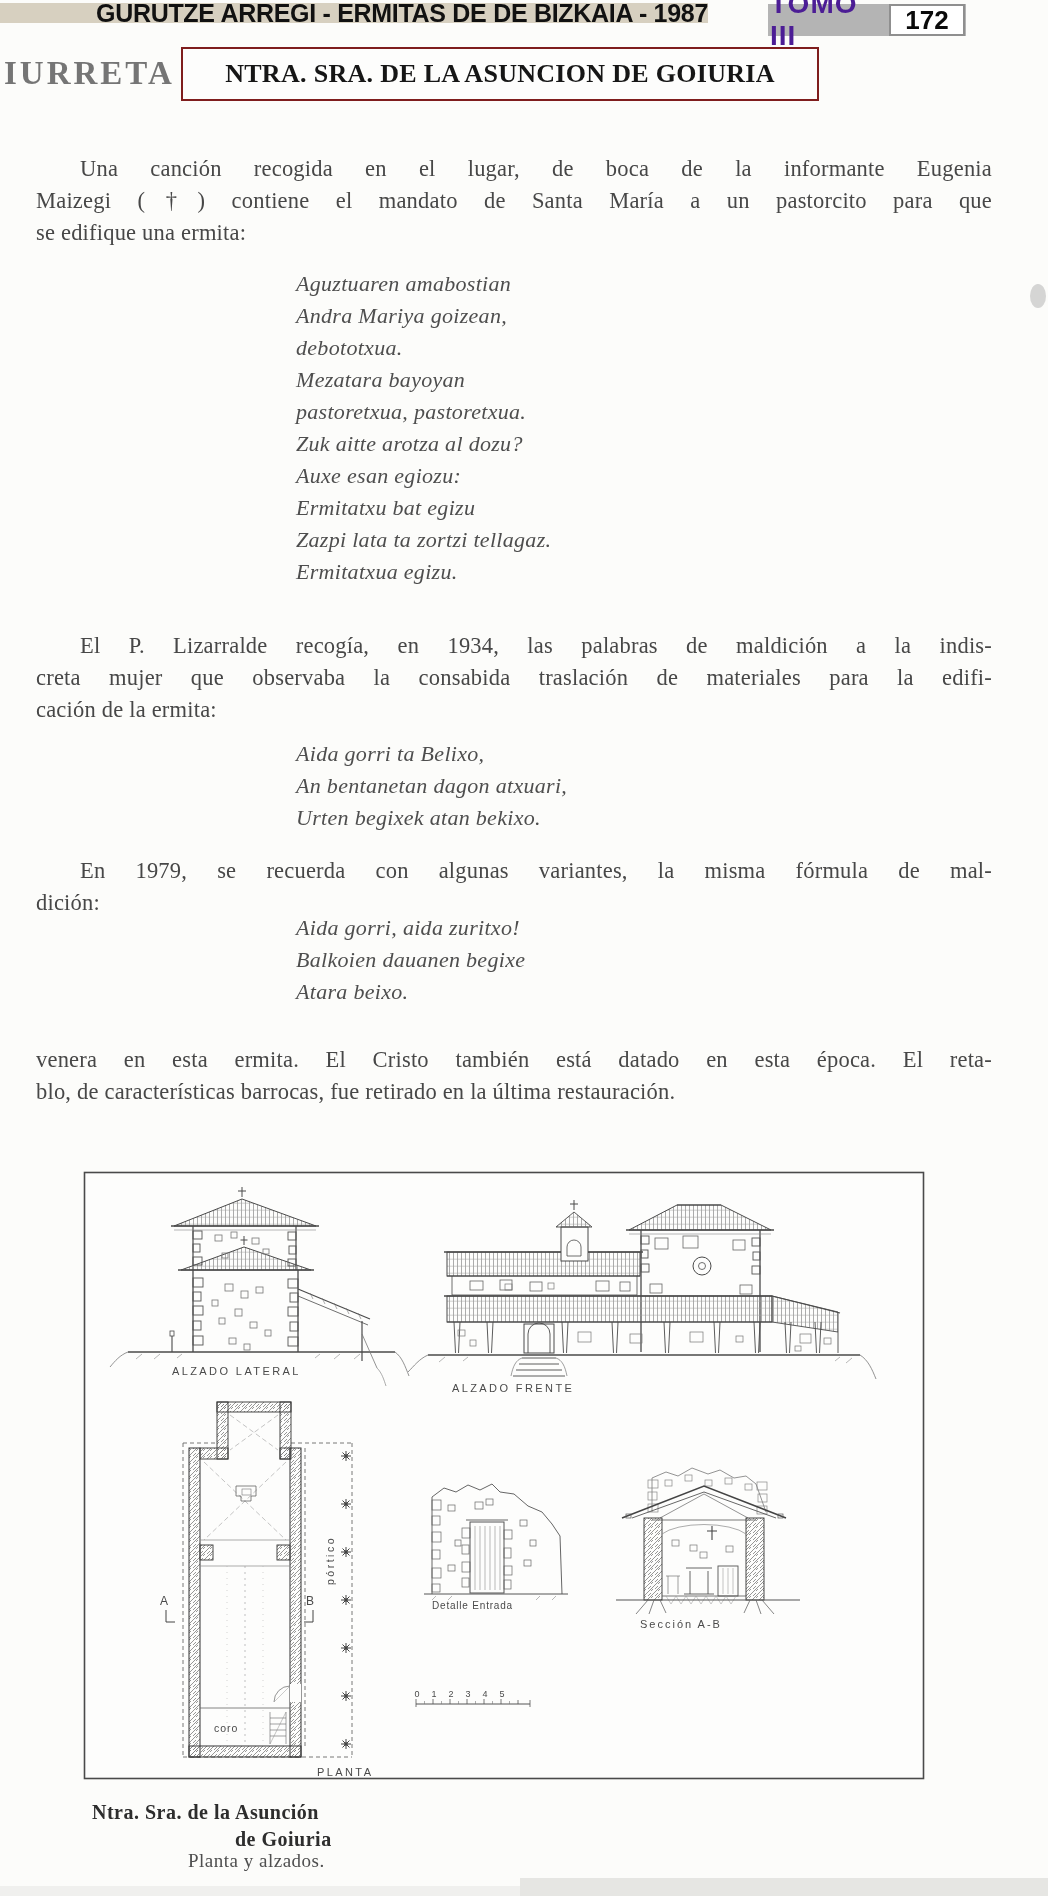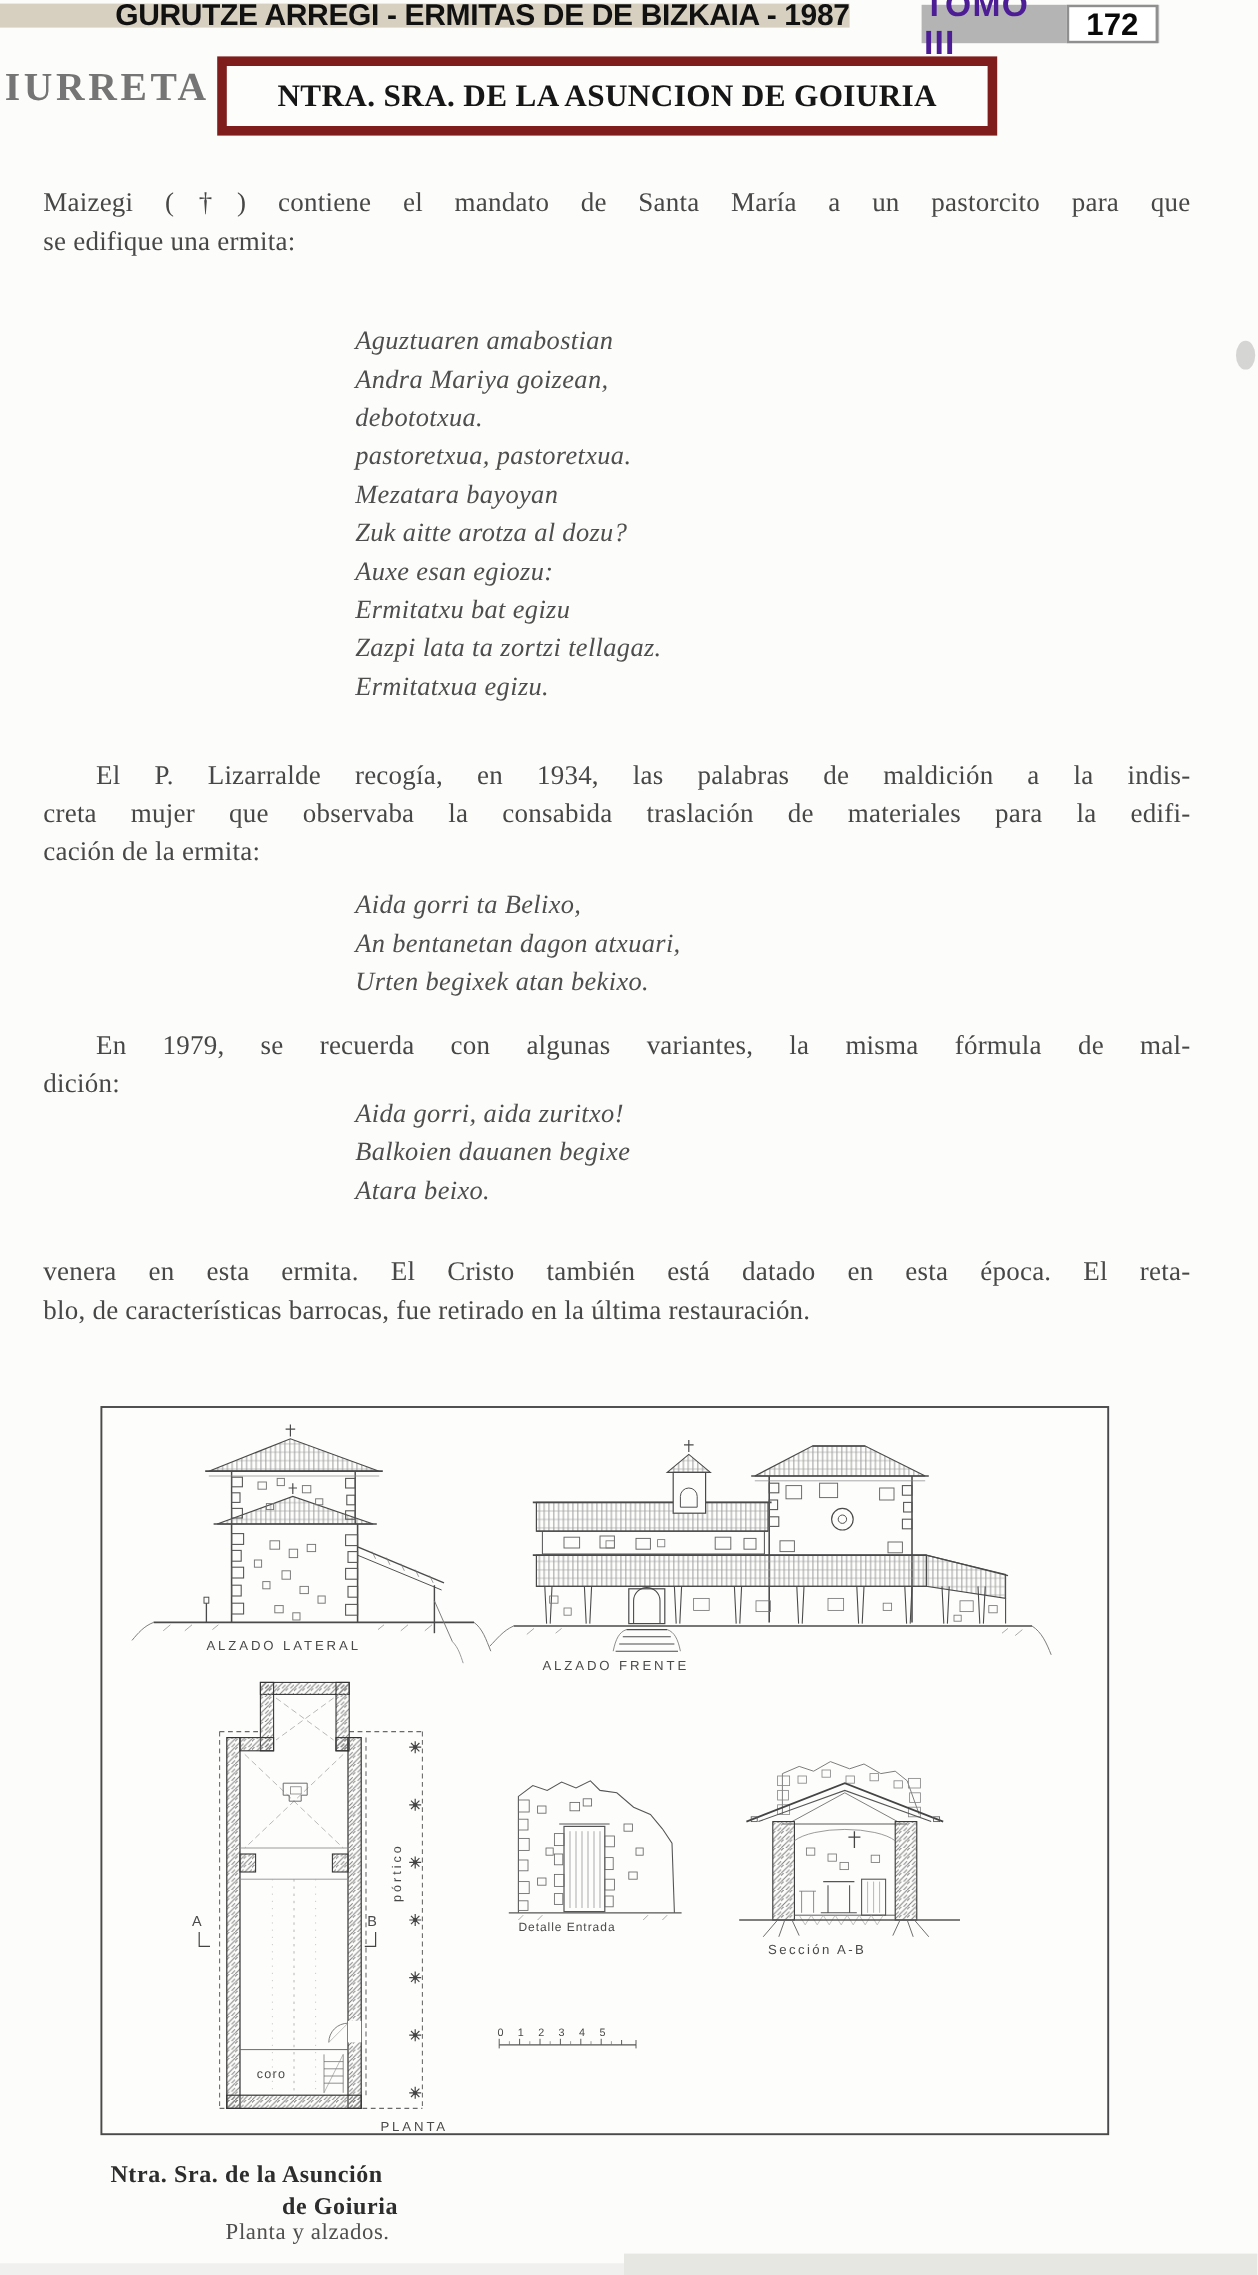--- a/index.html
+++ b/index.html
@@ -36,21 +36,21 @@
     font-family:"Liberation Sans", sans-serif;font-weight:800;
     font-size:26px;color:#0a0a0a;margin-right:1px;margin-left:22px;
   }
   .municipality{
     left:4px;top:55px;width:175px;height:46px;
     font-family:"Liberation Serif", serif;font-size:33px;font-weight:600;
     color:#5e5e5e;letter-spacing:3px;opacity:.85;
   }
   .title-box{
     left:181px;top:47px;width:634px;height:50px;
-    border:8px solid #7f1d1d;background:#fdfdfc;
+    border:2px solid #7f1d1d;background:#fdfdfc;
     display:flex;align-items:center;justify-content:center;
     font-weight:700;font-size:26px;color:#161616;
     letter-spacing:0.3px;white-space:nowrap;
   }
 
   
   .para{
     left:36px;width:956px;
     font-size:22.5px;line-height:32px;color:#474747;
     letter-spacing:0.2px;
@@ -89,30 +89,31 @@
   <span class="page-num">172</span>
 </div>
 
 <div class="abs municipality">IURRETA</div>
 
 <div class="abs title-box">
   <span>NTRA. SRA. DE LA ASUNCION DE GOIURIA</span>
 </div>
 
 <div class="abs para" style="top:153px;">
+  <div class="jl indent">Una canción recogida en el lugar, de boca de la informante Eugenia</div>
   <div class="jl">Maizegi (†) contiene el mandato de Santa María a un pastorcito para que</div>
   <div class="ll">se edifique una ermita:</div>
 </div>
 
 <div class="abs verse" style="top:268px;">
   <div>Aguztuaren amabostian</div>
   <div>Andra Mariya goizean,</div>
   <div>debototxua.</div>
+  <div>Mezatara bayoyan</div>
   <div>pastoretxua, pastoretxua.</div>
-  <div>Mezatara bayoyan</div>
   <div>Zuk aitte arotza al dozu?</div>
   <div>Auxe esan egiozu:</div>
   <div>Ermitatxu bat egizu</div>
   <div>Zazpi lata ta zortzi tellagaz.</div>
   <div>Ermitatxua egizu.</div>
 </div>
 
 <div class="abs para" style="top:630px;">
   <div class="jl indent">El P. Lizarralde recogía, en 1934, las palabras de maldición a la indis-</div>
   <div class="jl">creta mujer que observaba la consabida traslación de materiales para la edifi-</div>

